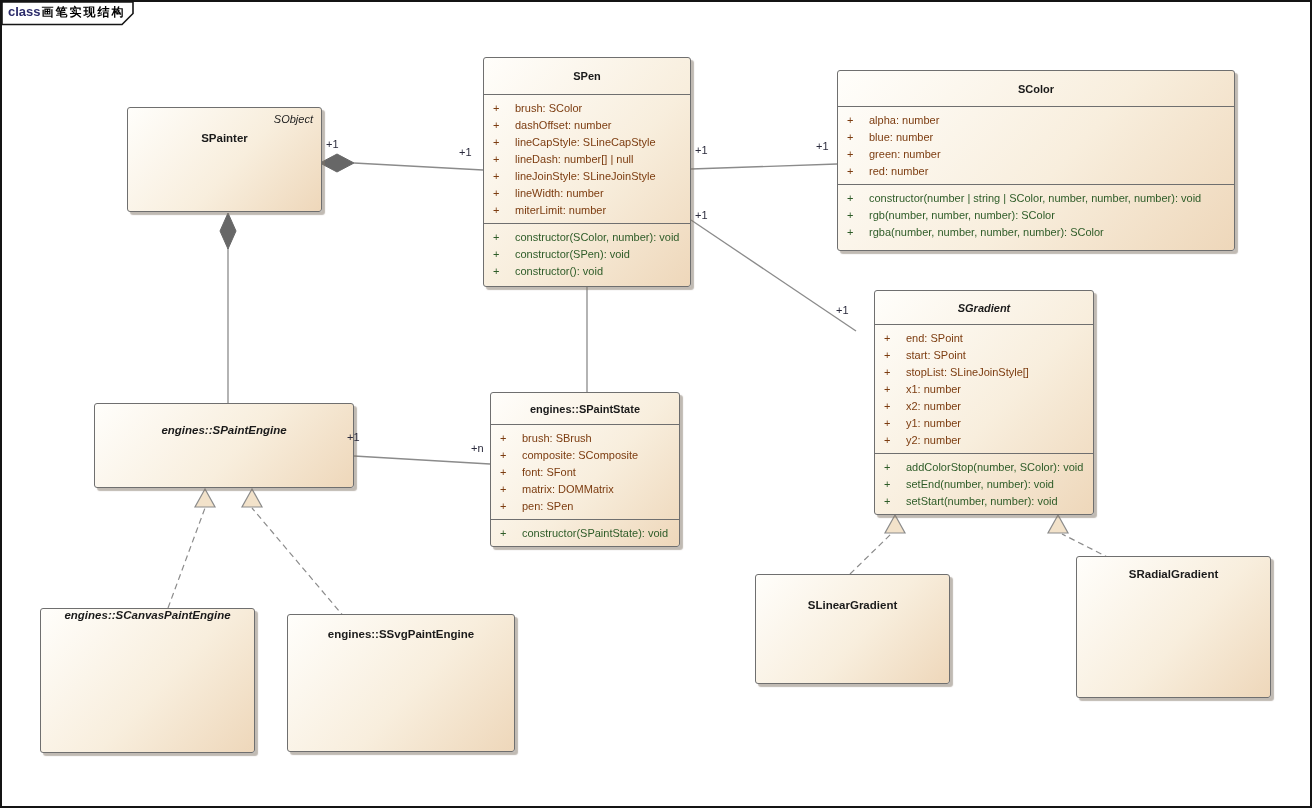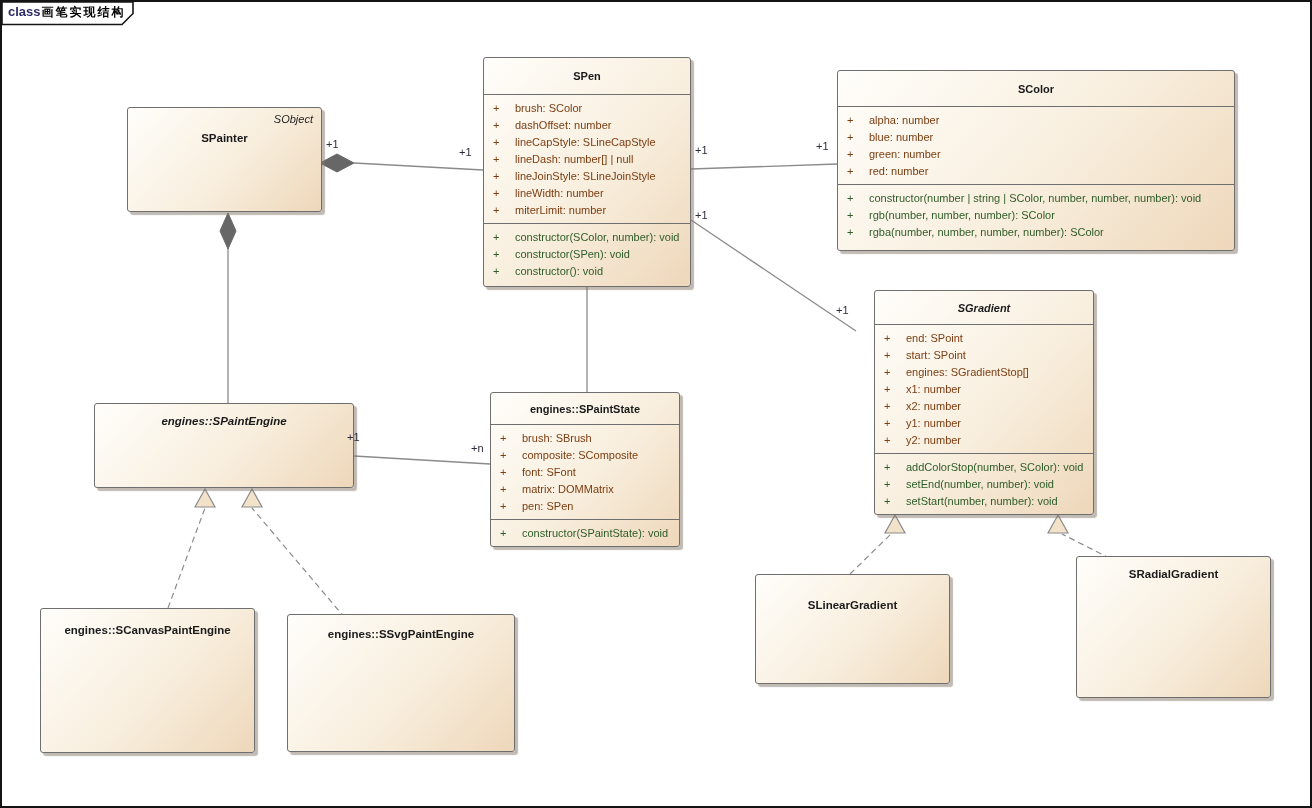--- a/index.html
+++ b/index.html
@@ -181,21 +181,21 @@
           <div class="mrow">
             <span class="vis">+</span>
             <span class="mtext">end: SPoint</span>
           </div>
           <div class="mrow">
             <span class="vis">+</span>
             <span class="mtext">start: SPoint</span>
           </div>
           <div class="mrow">
             <span class="vis">+</span>
-            <span class="mtext">engines: SGradientStop[]</span>
+            <span class="mtext">stopList: SLineJoinStyle[]</span>
           </div>
           <div class="mrow">
             <span class="vis">+</span>
             <span class="mtext">x1: number</span>
           </div>
           <div class="mrow">
             <span class="vis">+</span>
             <span class="mtext">x2: number</span>
           </div>
           <div class="mrow">
@@ -247,24 +247,24 @@
           </div>
         </div>
         <div class="compartment ops fill">
           <div class="mrow">
             <span class="vis">+</span>
             <span class="mtext">constructor(SPaintState): void</span>
           </div>
         </div>
       </div>
       <div class="uml-class" style="left: 94px; top: 403px; width: 260px; height: 85px;">
-        <div class="cls-name-only abstract" style="padding-top: 11px;">engines::SPaintEngine</div>
+        <div class="cls-name-only abstract" style="padding-top: 20px;">engines::SPaintEngine</div>
       </div>
       <div class="uml-class" style="left: 40px; top: 608px; width: 215px; height: 145px;">
-        <div class="cls-name-only" style="padding-top: 15px;">engines::SCanvasPaintEngine</div>
+        <div class="cls-name-only" style=" font-style: italic;">engines::SCanvasPaintEngine</div>
       </div>
       <div class="uml-class" style="left: 287px; top: 614px; width: 228px; height: 138px;">
         <div class="cls-name-only" style="padding-top: 13px;">engines::SSvgPaintEngine</div>
       </div>
       <div class="uml-class" style="left: 755px; top: 574px; width: 195px; height: 110px;">
         <div class="cls-name-only" style="padding-top: 24px;">SLinearGradient</div>
       </div>
       <div class="uml-class" style="left: 1076px; top: 556px; width: 195px; height: 142px;">
         <div class="cls-name-only" style="padding-top: 11px;">SRadialGradient</div>
       </div>

